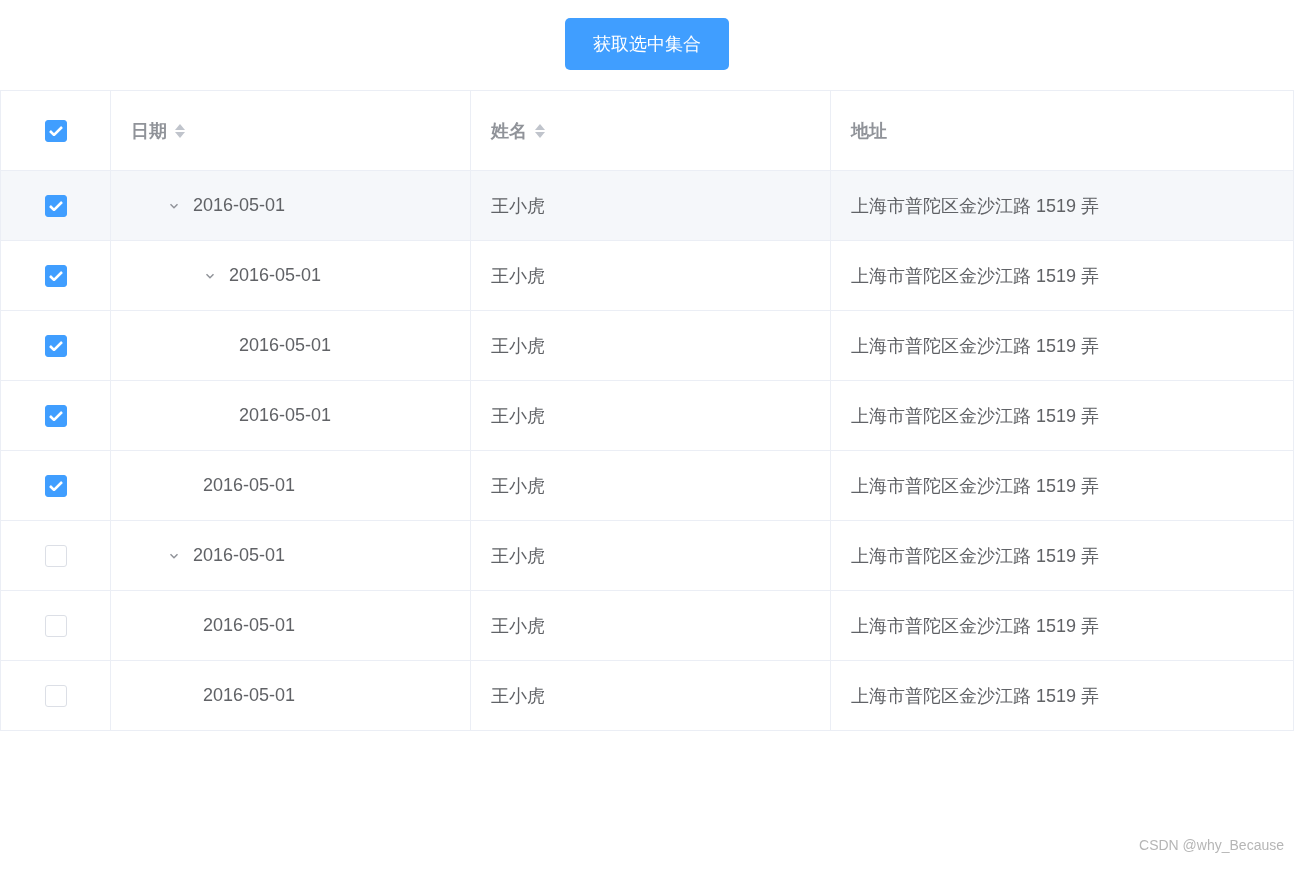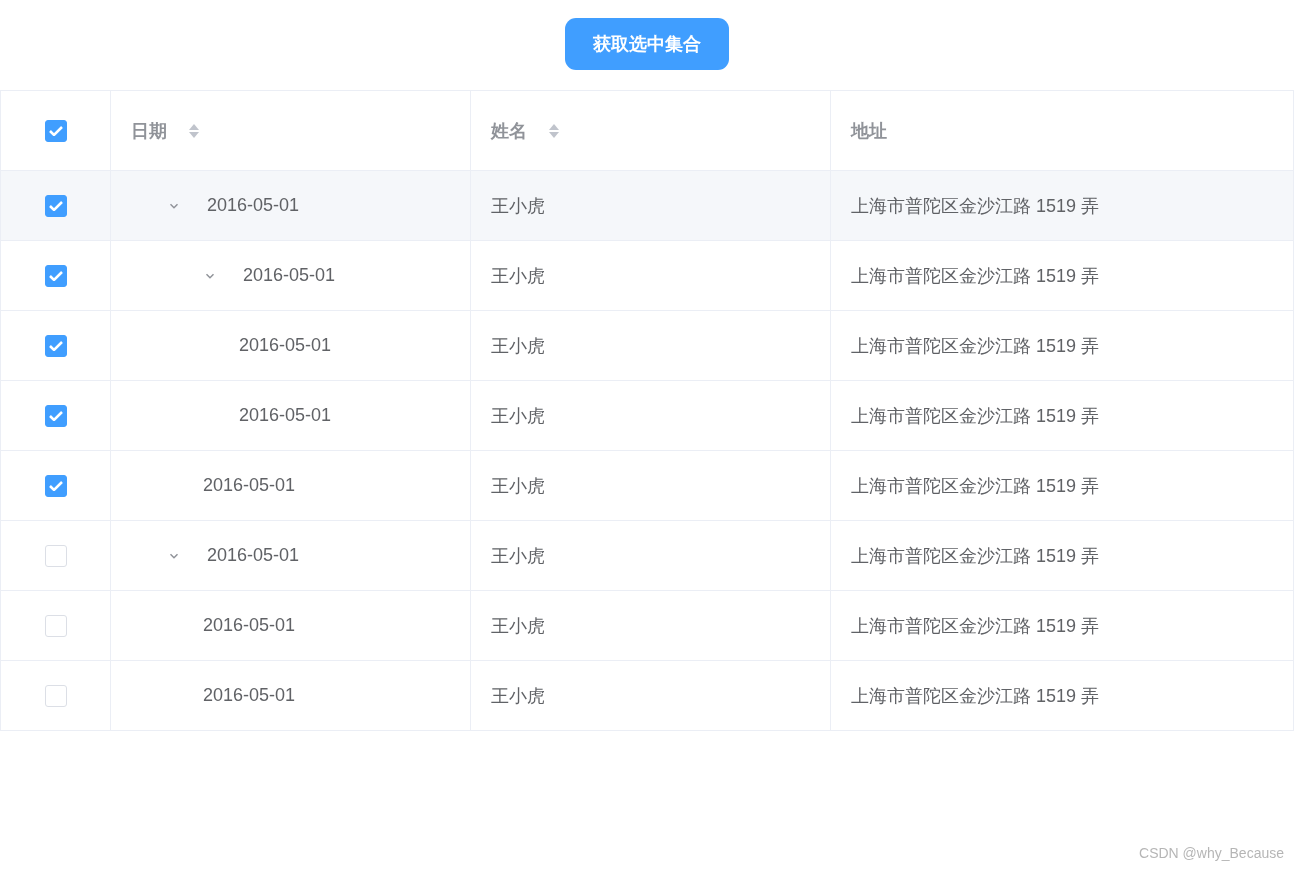--- a/index.html
+++ b/index.html
@@ -1,37 +1,37 @@
 <!DOCTYPE html>
 <html><head>
   <meta charset="utf-8">
   <style>
     * { box-sizing: border-box; margin: 0; padding: 0; }
     body { font-family: -apple-system, BlinkMacSystemFont, "Segoe UI", "PingFang SC", "Microsoft YaHei", sans-serif; background: #fff; color: #606266; }
     .container { width: 1294px; padding: 0; }
     .btn-wrap { display: flex; justify-content: center; padding: 18px 0 20px 0; }
-    .btn-primary { background: #409eff; color: #fff; border: none; padding: 14px 28px; font-size: 18px; border-radius: 11px; cursor: pointer; font-weight: bold; }
+    .btn-primary { background: #409eff; color: #fff; border: none; padding: 14px 28px; font-size: 18px; border-radius: 5px; cursor: pointer; }
     table { width: 100%; border-collapse: collapse; table-layout: fixed; }
     th, td { border: 1px solid #ebeef5; padding: 0; height: 70px; }
     thead th { background: #fff; height: 80px; }
     tbody tr.highlight { background: #f5f7fa; }
     .col-check { width: 110px; }
     .col-date { width: 360px; }
     .col-name { width: 360px; }
-    .cell { display: flex; align-items: center; height: 100%; padding: 0 20px; font-size: 18px; color: #606266; gap: 14px; }
+    .cell { display: flex; align-items: center; height: 100%; padding: 0 20px; font-size: 18px; color: #606266; }
     thead .cell { color: #909399; font-weight: 600; }
     .check-cell { justify-content: center; padding: 0; }
     .checkbox { width: 22px; height: 22px; border-radius: 3px; border: 1px solid #dcdfe6; background: #fff; display: inline-flex; align-items: center; justify-content: center; cursor: pointer; }
     .checkbox.checked { background: #409eff; border-color: #409eff; }
     .checkbox.checked svg { stroke: #fff; }
     .sort-caret { display: inline-flex; flex-direction: column; margin-left: 8px; gap: 2px; }
     .caret-up { width: 0; height: 0; border-left: 5px solid transparent; border-right: 5px solid transparent; border-bottom: 6px solid #c0c4cc; cursor: pointer; }
     .caret-down { width: 0; height: 0; border-left: 5px solid transparent; border-right: 5px solid transparent; border-top: 6px solid #c0c4cc; cursor: pointer; }
     .expand-icon { width: 14px; height: 14px; display: inline-flex; margin-right: 12px; cursor: pointer; }
-    .watermark { position: fixed; bottom: 10px; right: 10px; font-size: 14px; color: rgba(120,120,120,0.55); }
+    .watermark { position: fixed; bottom: 18px; right: 10px; font-size: 14px; color: rgba(120,120,120,0.55); }
   </style>
 </head>
 <body>
 <div class="container">
 
 <div class="btn-wrap">
   <button class="btn-primary">获取选中集合</button>
 </div>
 
 <table>

